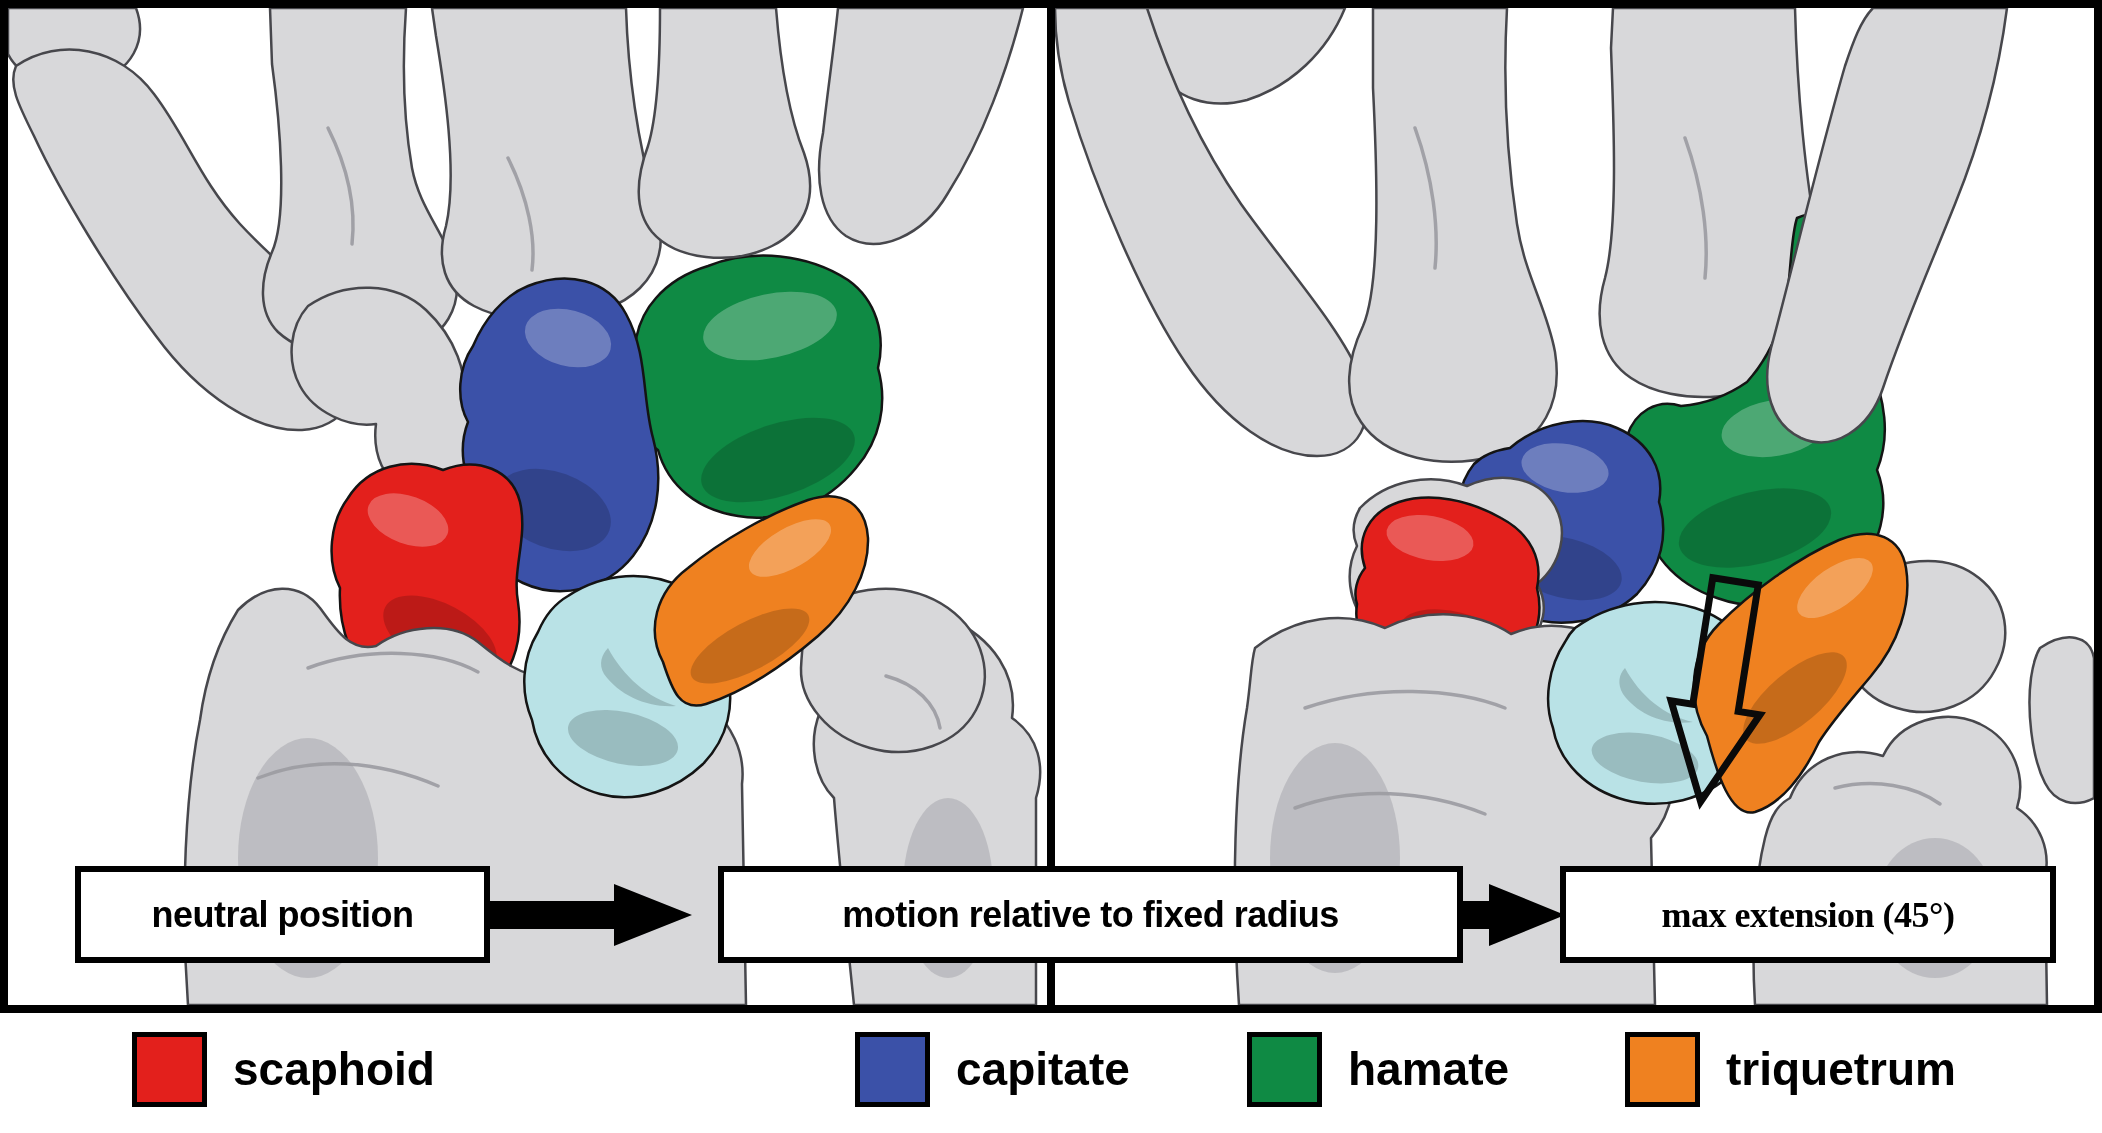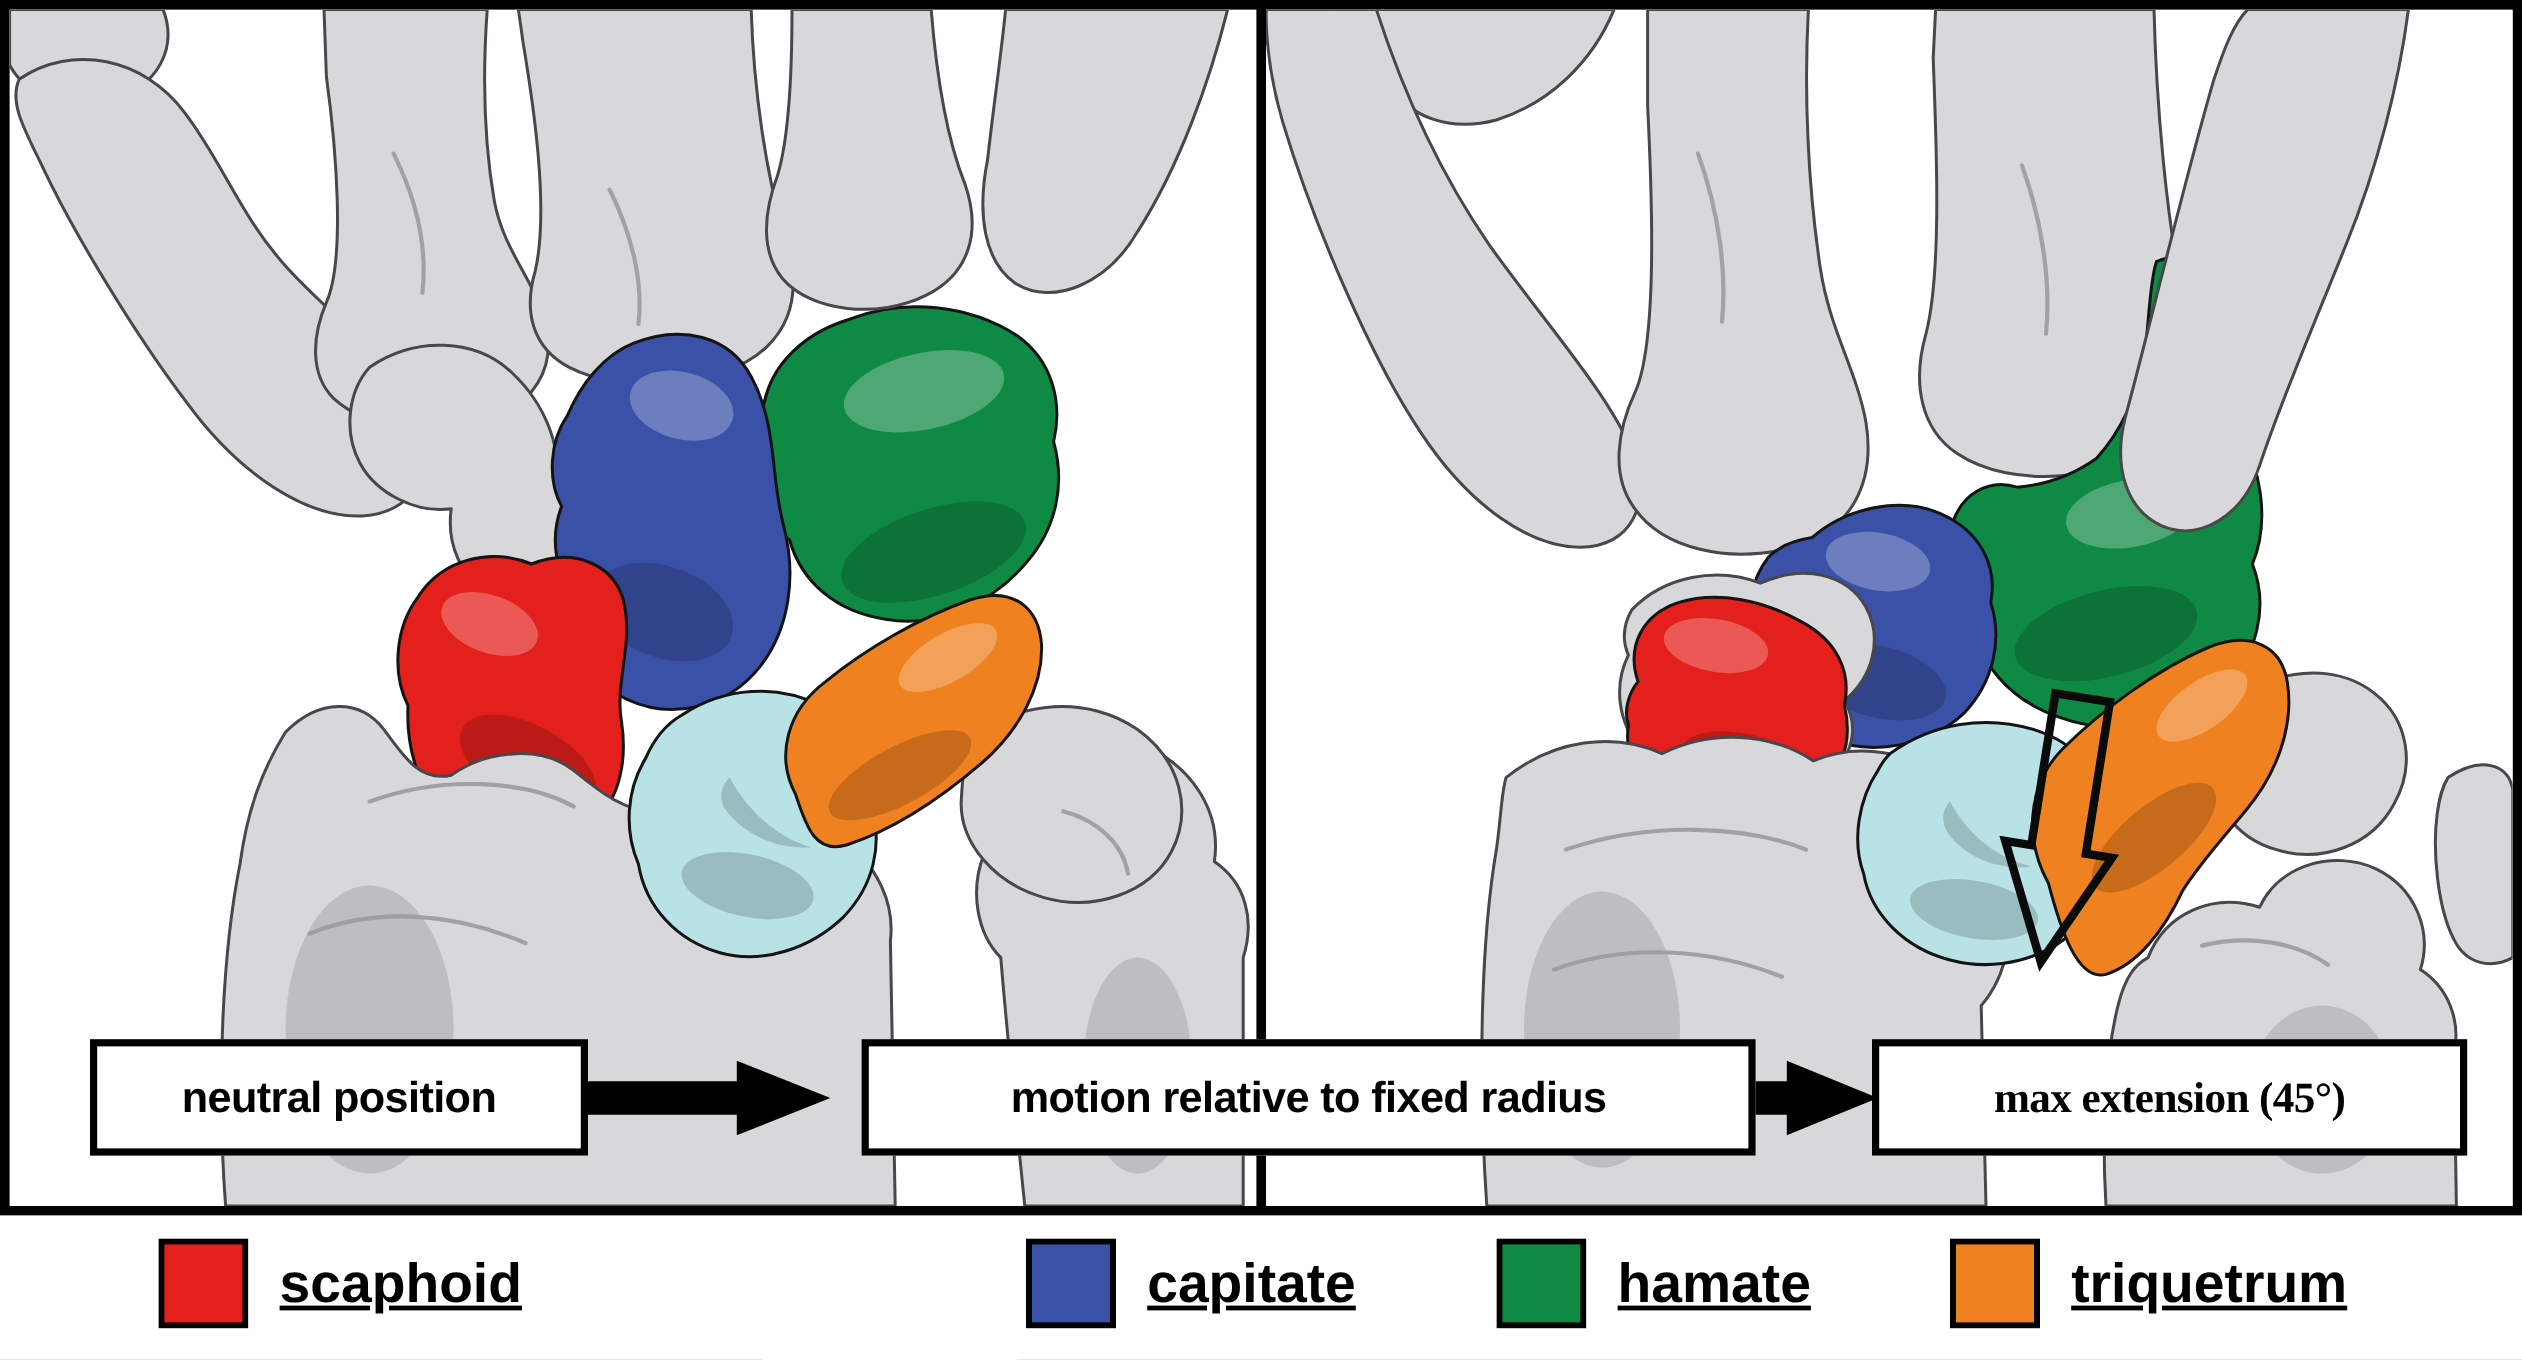--- a/index.html
+++ b/index.html
@@ -34,21 +34,21 @@
   }
   #cap-left  { left:75px;   width:415px; }
   #cap-mid   { left:682px;  width:745px;margin-left:36px; }
   #cap-right { left:1560px; width:496px;font-family:Liberation Serif, serif; }
   .flow-arrow { position:absolute; top:884px; z-index:5; }
   #flow-arrow-1 { left:486px; }
   #flow-arrow-2 { left:1423px; }
 
   
   .legend { position:absolute; left:0; top:1013px; width:2102px; height:120px; background:#fff; }
-  .legend-item { position:absolute; top:19px; display:flex; align-items:center;text-decoration:underline; }
+  .legend-item { position:absolute; top:19px; display:flex; align-items:center; }
   .swatch { width:75px; height:75px; display:block; }
   .legend-label { margin-left:26px; font-size:46px; font-weight:bold; color:#000; line-height:75px; }
 </style>
 </head>
 <body>
 
 <div class="figure">
 
   <div class="panels">
 

